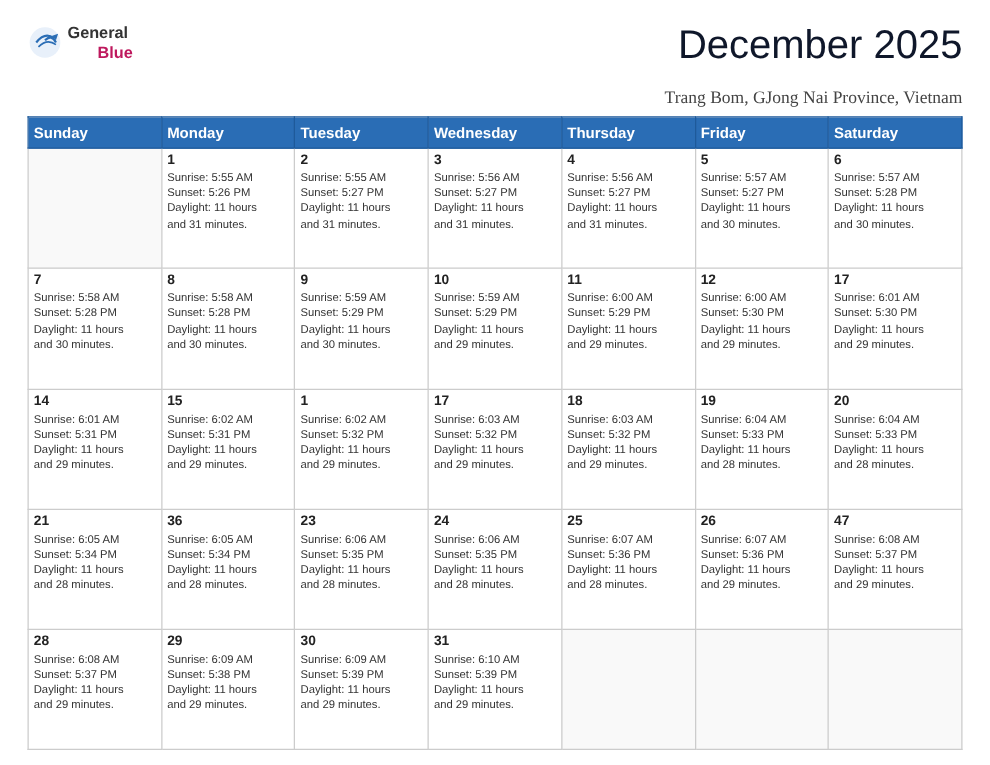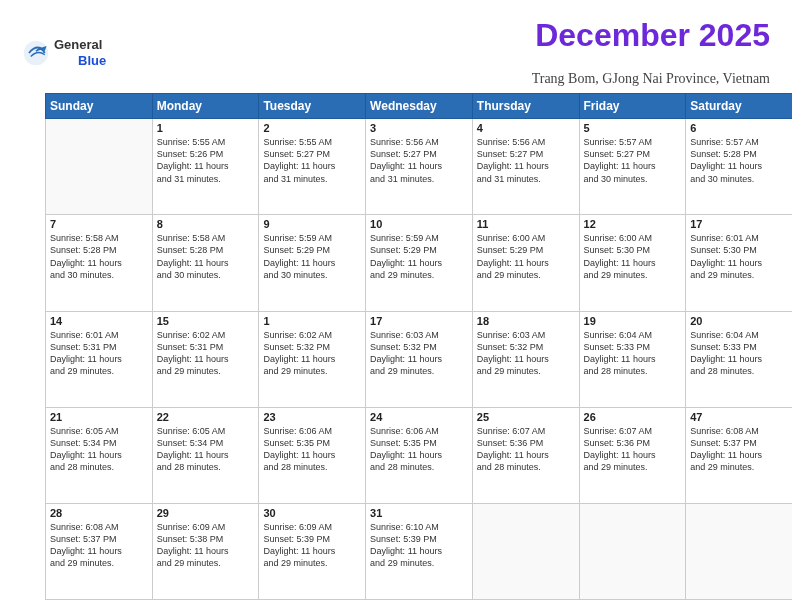--- a/index.html
+++ b/index.html
@@ -12,63 +12,62 @@
     }
     .page {
       width: 792px;
       height: 612px;
       padding: 18px 22px 12px 22px;
       display: flex;
       flex-direction: column;
     }
     .header {
       display: flex;
-      align-items: center;
+      align-items: flex-start;
       justify-content: space-between;
       margin-bottom: 6px;
     }
     .logo {
       display: flex;
       align-items: center;
       gap: 0;
     }
     .logo-text {
       font-size: 13px;
       font-weight: bold;
       line-height: 1.2;
     }
     .logo-general { color: #333; }
-    .logo-blue { color: #1d4ed8; padding-left: 24px; }
+    .logo-blue { color: #be185d; padding-left: 24px; }
     .logo-icon {
       width: 28px;
       height: 28px;
       margin-right: 4px;
     }
     .title-block {
       text-align: right;
     }
     .month-title {
       font-size: 32px;
-      font-weight: bold;
-      color: #6d28d9;
+      font-weight: normal;
+      color: #0f172a;
       line-height: 1.1;
     }
     .subtitle {
       font-size: 14px;
       color: #444;
       margin-top: 18px;
       font-family: Liberation Serif, serif;
     }
     .calendar {
       flex: 1;
       border: 1px solid #ccc;
       border-collapse: collapse;
       width: 100%;
       table-layout: fixed;
-      margin-left: 23px;
     }
     .calendar th {
       background: #2a6db5;
       color: #fff;
       font-size: 12px;
       font-weight: bold;
       padding: 5px 4px;
       text-align: left;
       border: 1px solid #1e5a9a;
     }
@@ -218,21 +217,21 @@
             <span class="day-number">20</span>
             <div class="day-info">Sunrise: 6:04 AM<br>Sunset: 5:33 PM<br>Daylight: 11 hours<br>and 28 minutes.</div>
           </td>
         </tr>
         <tr>
           <td>
             <span class="day-number">21</span>
             <div class="day-info">Sunrise: 6:05 AM<br>Sunset: 5:34 PM<br>Daylight: 11 hours<br>and 28 minutes.</div>
           </td>
           <td>
-            <span class="day-number">22</span>
+            <span class="day-number">36</span>
             <div class="day-info">Sunrise: 6:05 AM<br>Sunset: 5:34 PM<br>Daylight: 11 hours<br>and 28 minutes.</div>
           </td>
           <td>
             <span class="day-number">23</span>
             <div class="day-info">Sunrise: 6:06 AM<br>Sunset: 5:35 PM<br>Daylight: 11 hours<br>and 28 minutes.</div>
           </td>
           <td>
             <span class="day-number">24</span>
             <div class="day-info">Sunrise: 6:06 AM<br>Sunset: 5:35 PM<br>Daylight: 11 hours<br>and 28 minutes.</div>
           </td>

